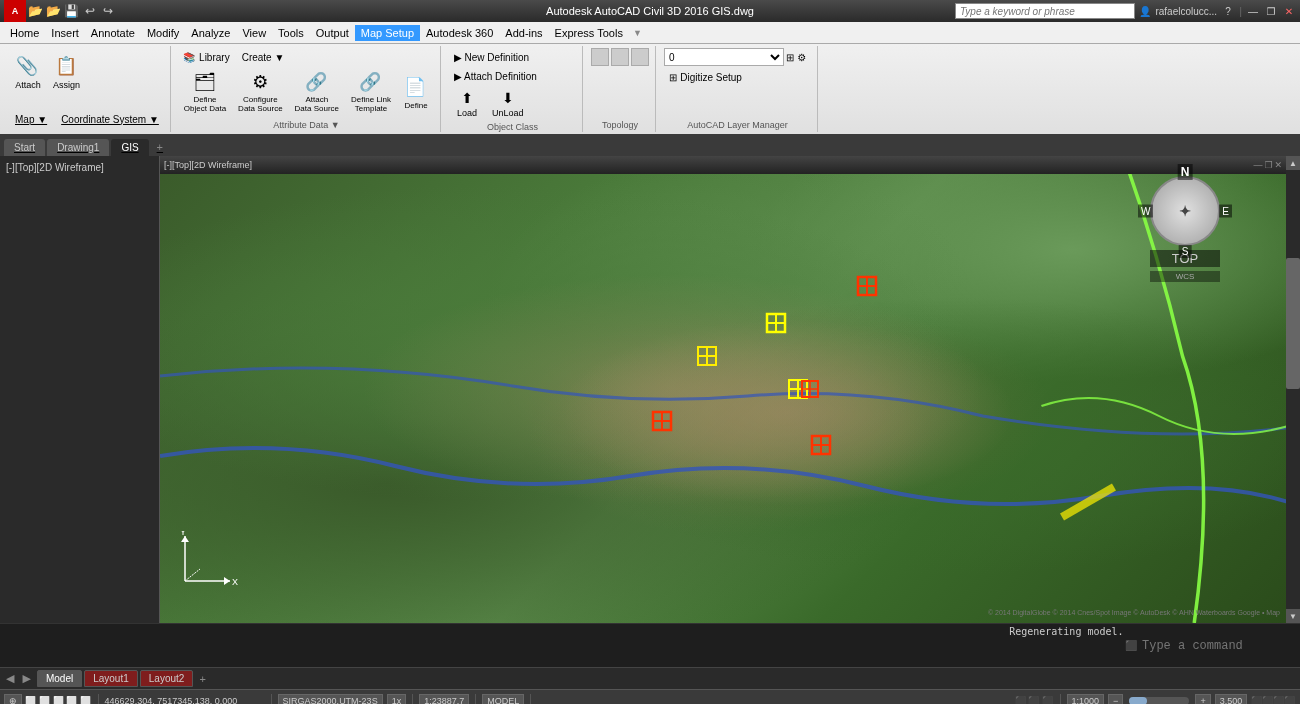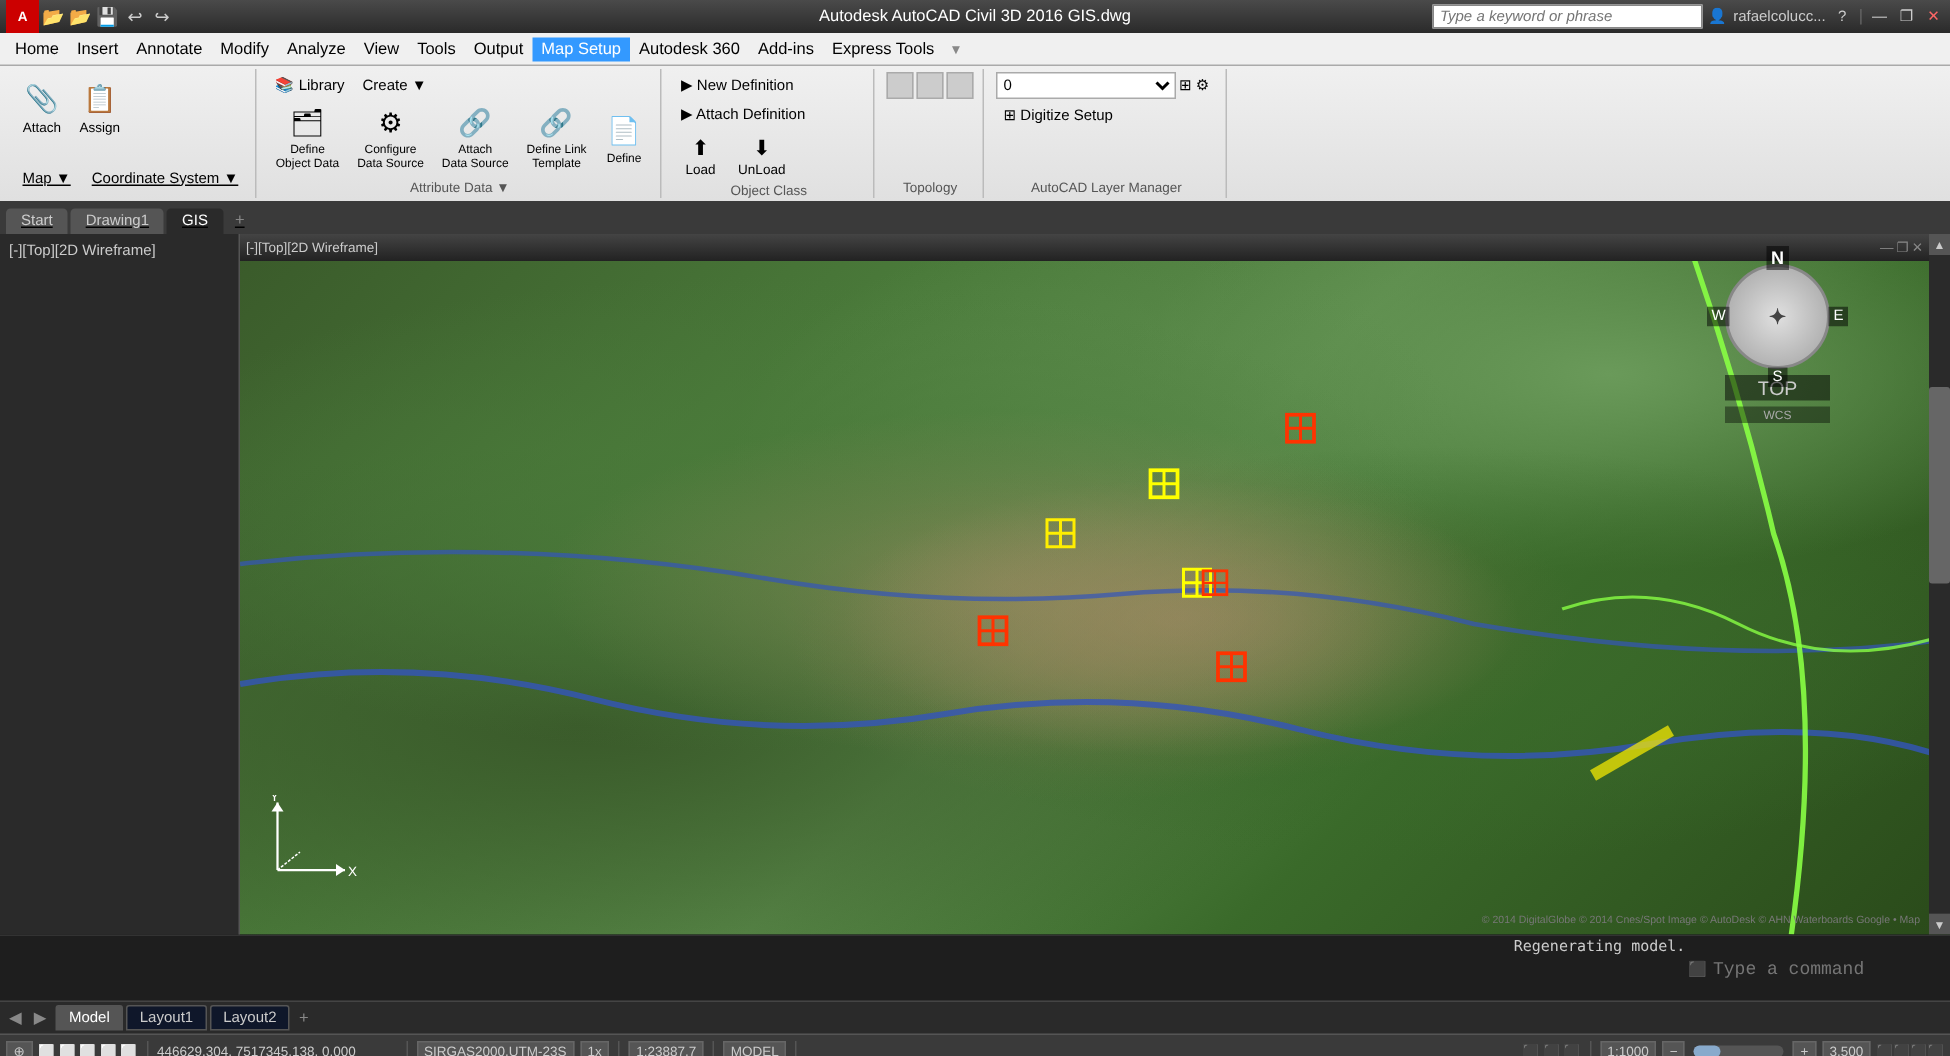--- a/index.html
+++ b/index.html
@@ -289,21 +289,21 @@
       height: 22px;
       background: #2a2a2a;
       display: flex;
       align-items: center;
       padding: 0 4px;
       gap: 2px;
       border-top: 1px solid #444;
     }
     .layout-tab {
       padding: 2px 8px;
-      background: #0f172a;
+      background: #7f1d1d;
       color: #ccc;
       font-size: 10px;
       border-radius: 2px 2px 0 0;
       cursor: pointer;
       border: 1px solid #555;
     }
     .layout-tab.active { background: #555; color: #fff; }
     .layout-tab-add { color: #888; cursor: pointer; padding: 2px 4px; }
 
     

